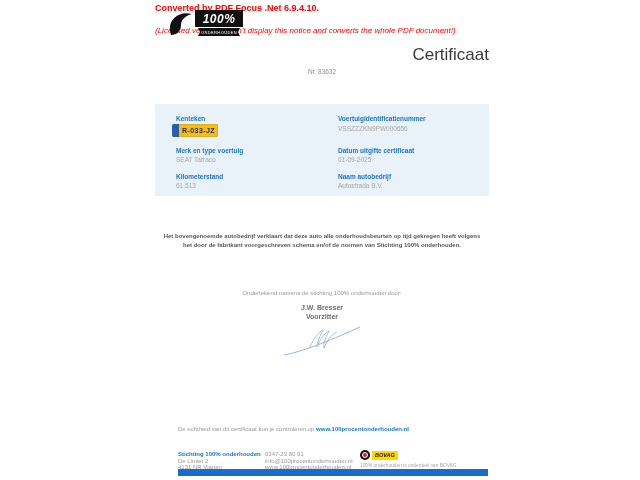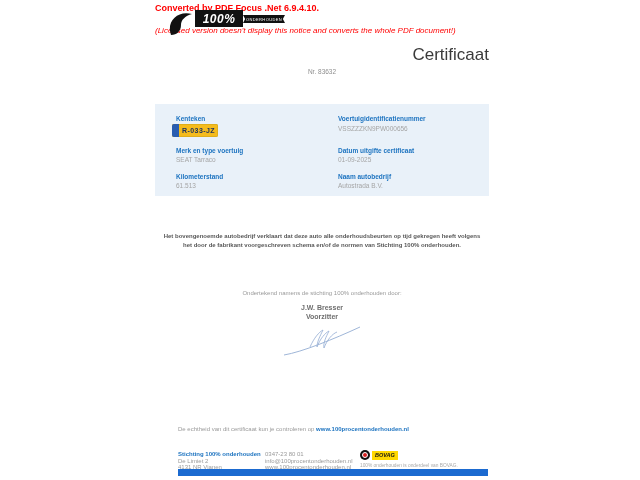--- a/index.html
+++ b/index.html
@@ -6,21 +6,21 @@
   #page{position:relative;width:640px;height:480px;background:#ffffff;overflow:hidden;
         font-family:"Liberation Sans", sans-serif;}
 
   
   .notice1{position:absolute;left:155px;top:3px;font-size:9px;font-weight:bold;color:#ff0000;white-space:nowrap;}
   .notice2{position:absolute;left:155px;top:26px;font-size:8px;font-style:italic;color:#ff0000;white-space:nowrap;z-index:1;}
 
   
   .logo{position:absolute;left:167px;top:10px;display:flex;align-items:flex-start;z-index:2;}
   .logo-swoosh{width:26px;height:28px;margin-right:2px;}
-  .logo-col{display:flex;flex-direction:row;align-items:center;}
+  .logo-col{display:flex;flex-direction:column;align-items:center;}
   .logo-box{width:48px;height:17px;background:#111111;color:#ffffff;font-weight:bold;font-style:italic;
             font-size:12px;display:flex;align-items:center;justify-content:center;letter-spacing:0.5px;}
   .logo-banner{width:42px;height:8px;margin-top:1px;background:#111111;color:#ffffff;font-size:4px;
             display:flex;align-items:center;justify-content:center;letter-spacing:0.4px;
             clip-path:polygon(0 0,100% 0,95% 50%,100% 100%,0 100%,5% 50%);}
 
   
   .title{position:absolute;left:155px;top:45px;width:334px;text-align:right;font-size:17px;color:#3a3a3a;}
   .cert-nr{position:absolute;left:155px;top:68px;width:334px;text-align:center;font-size:6.5px;color:#8f8f8f;}
 

